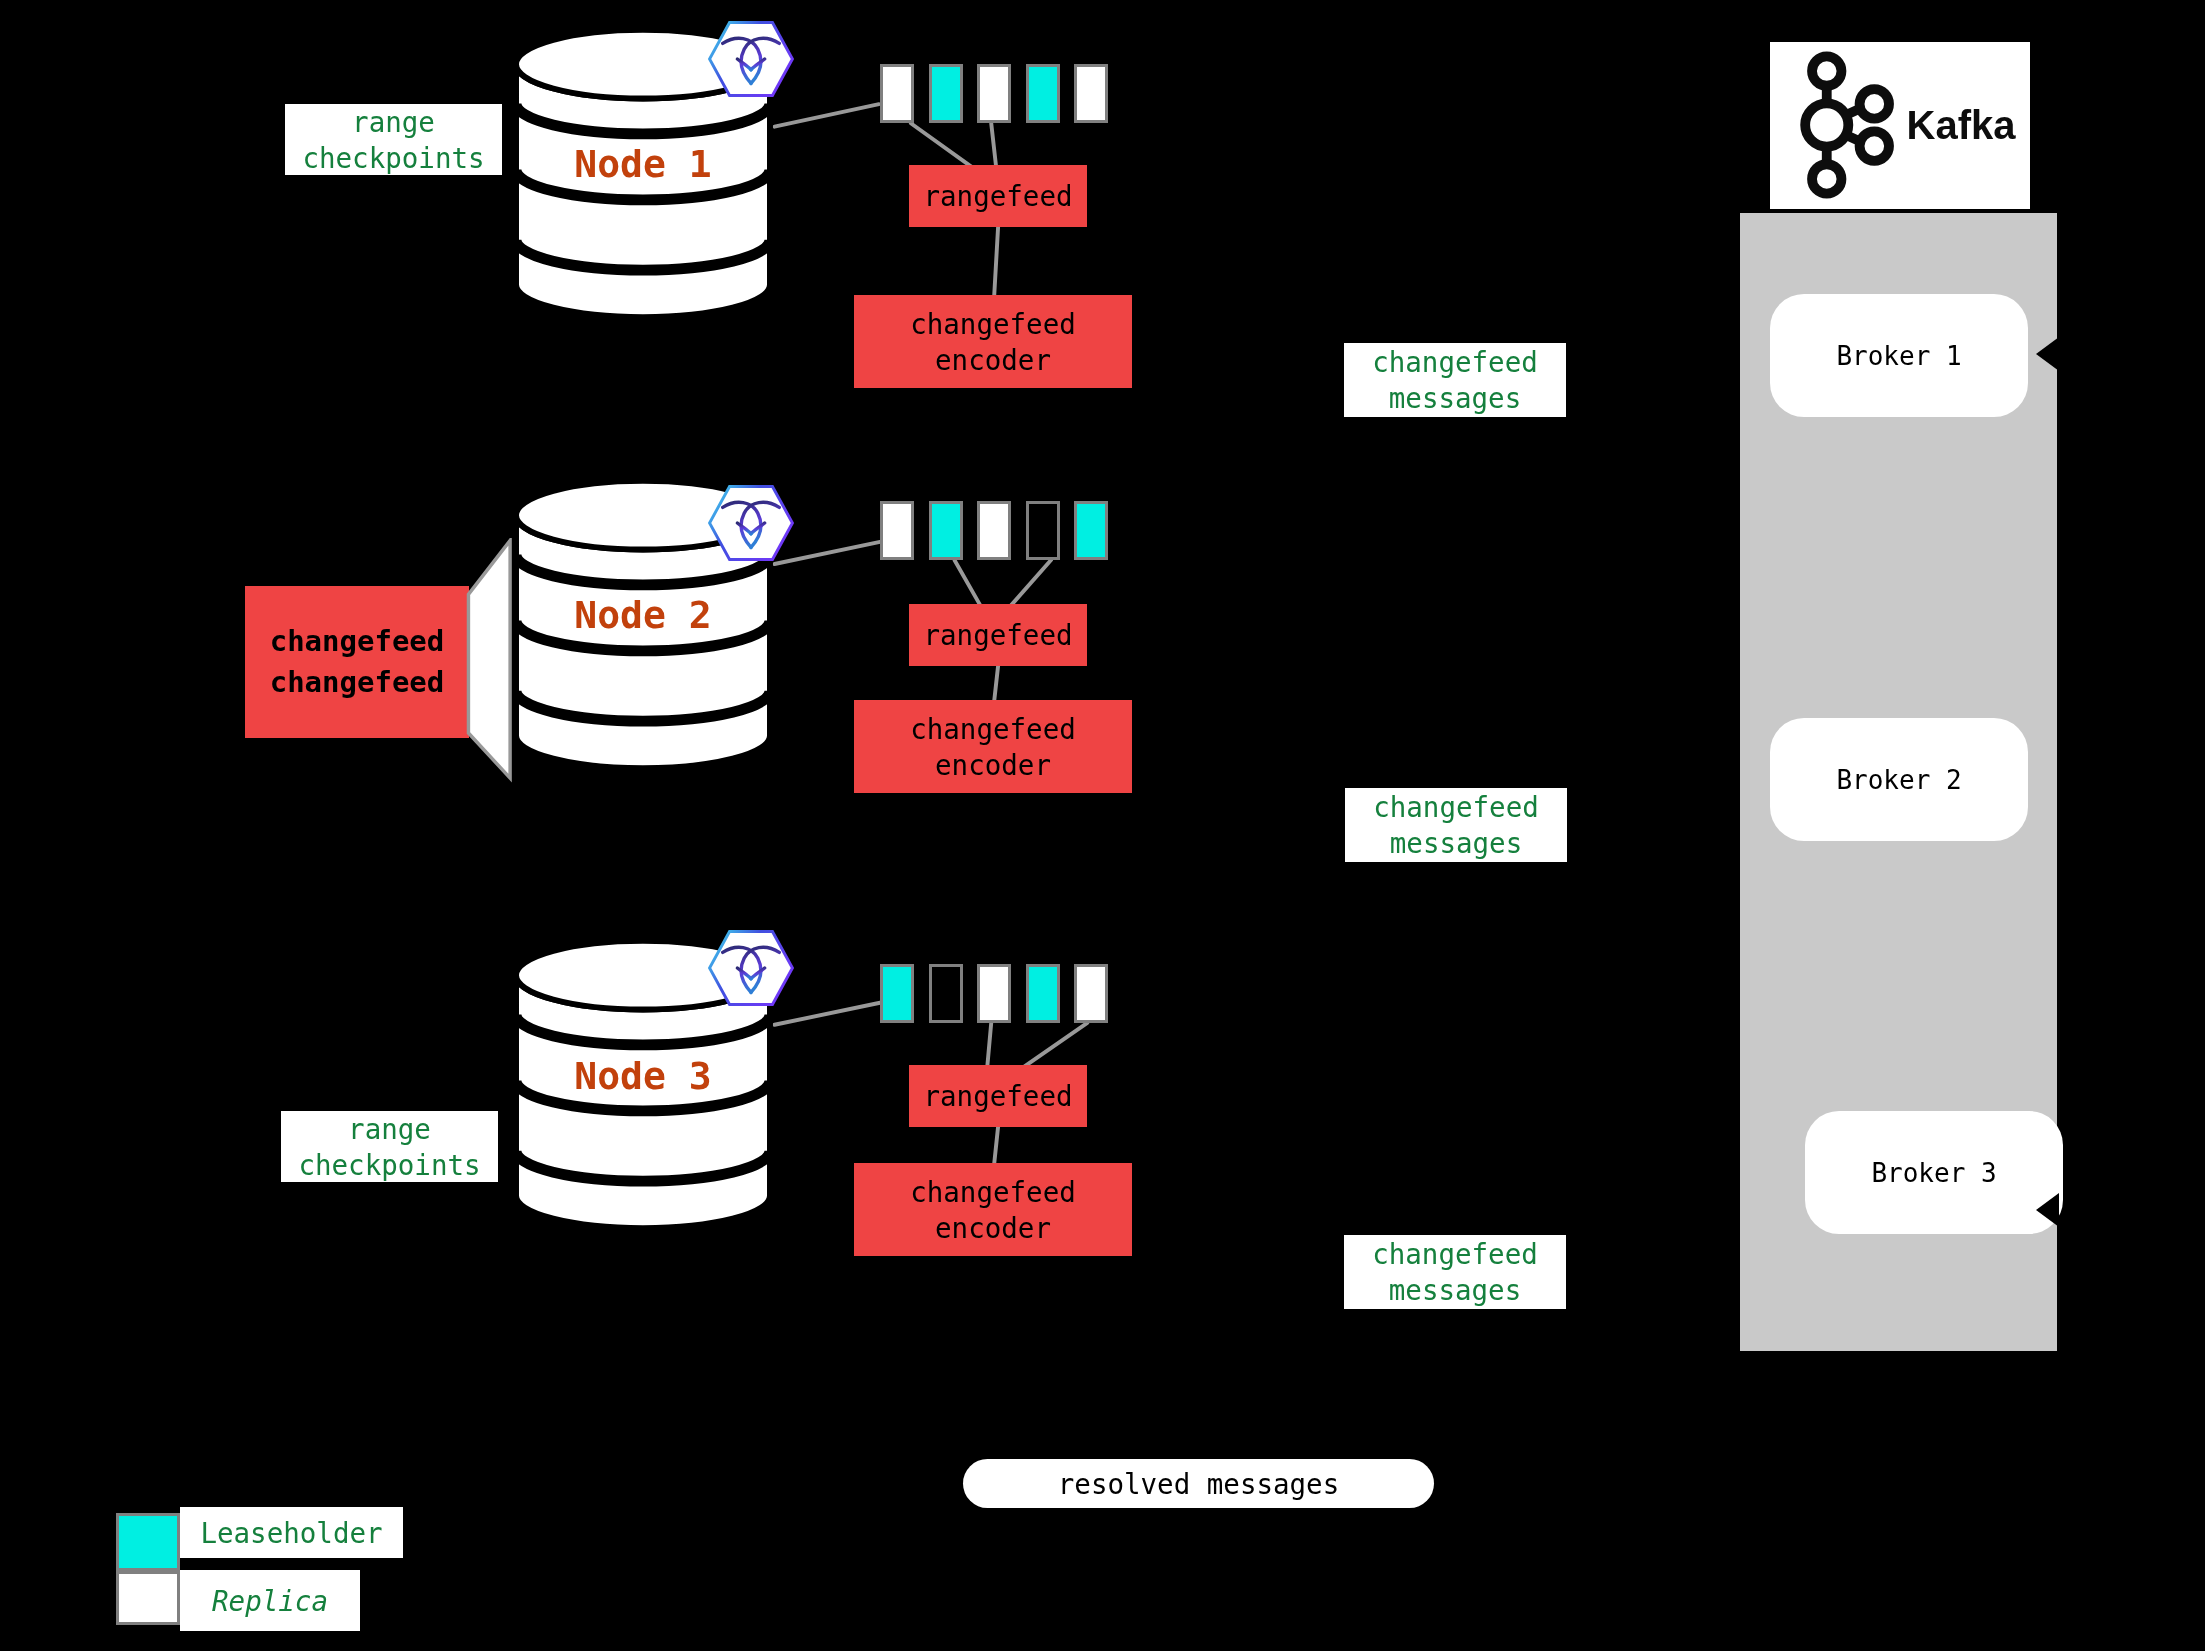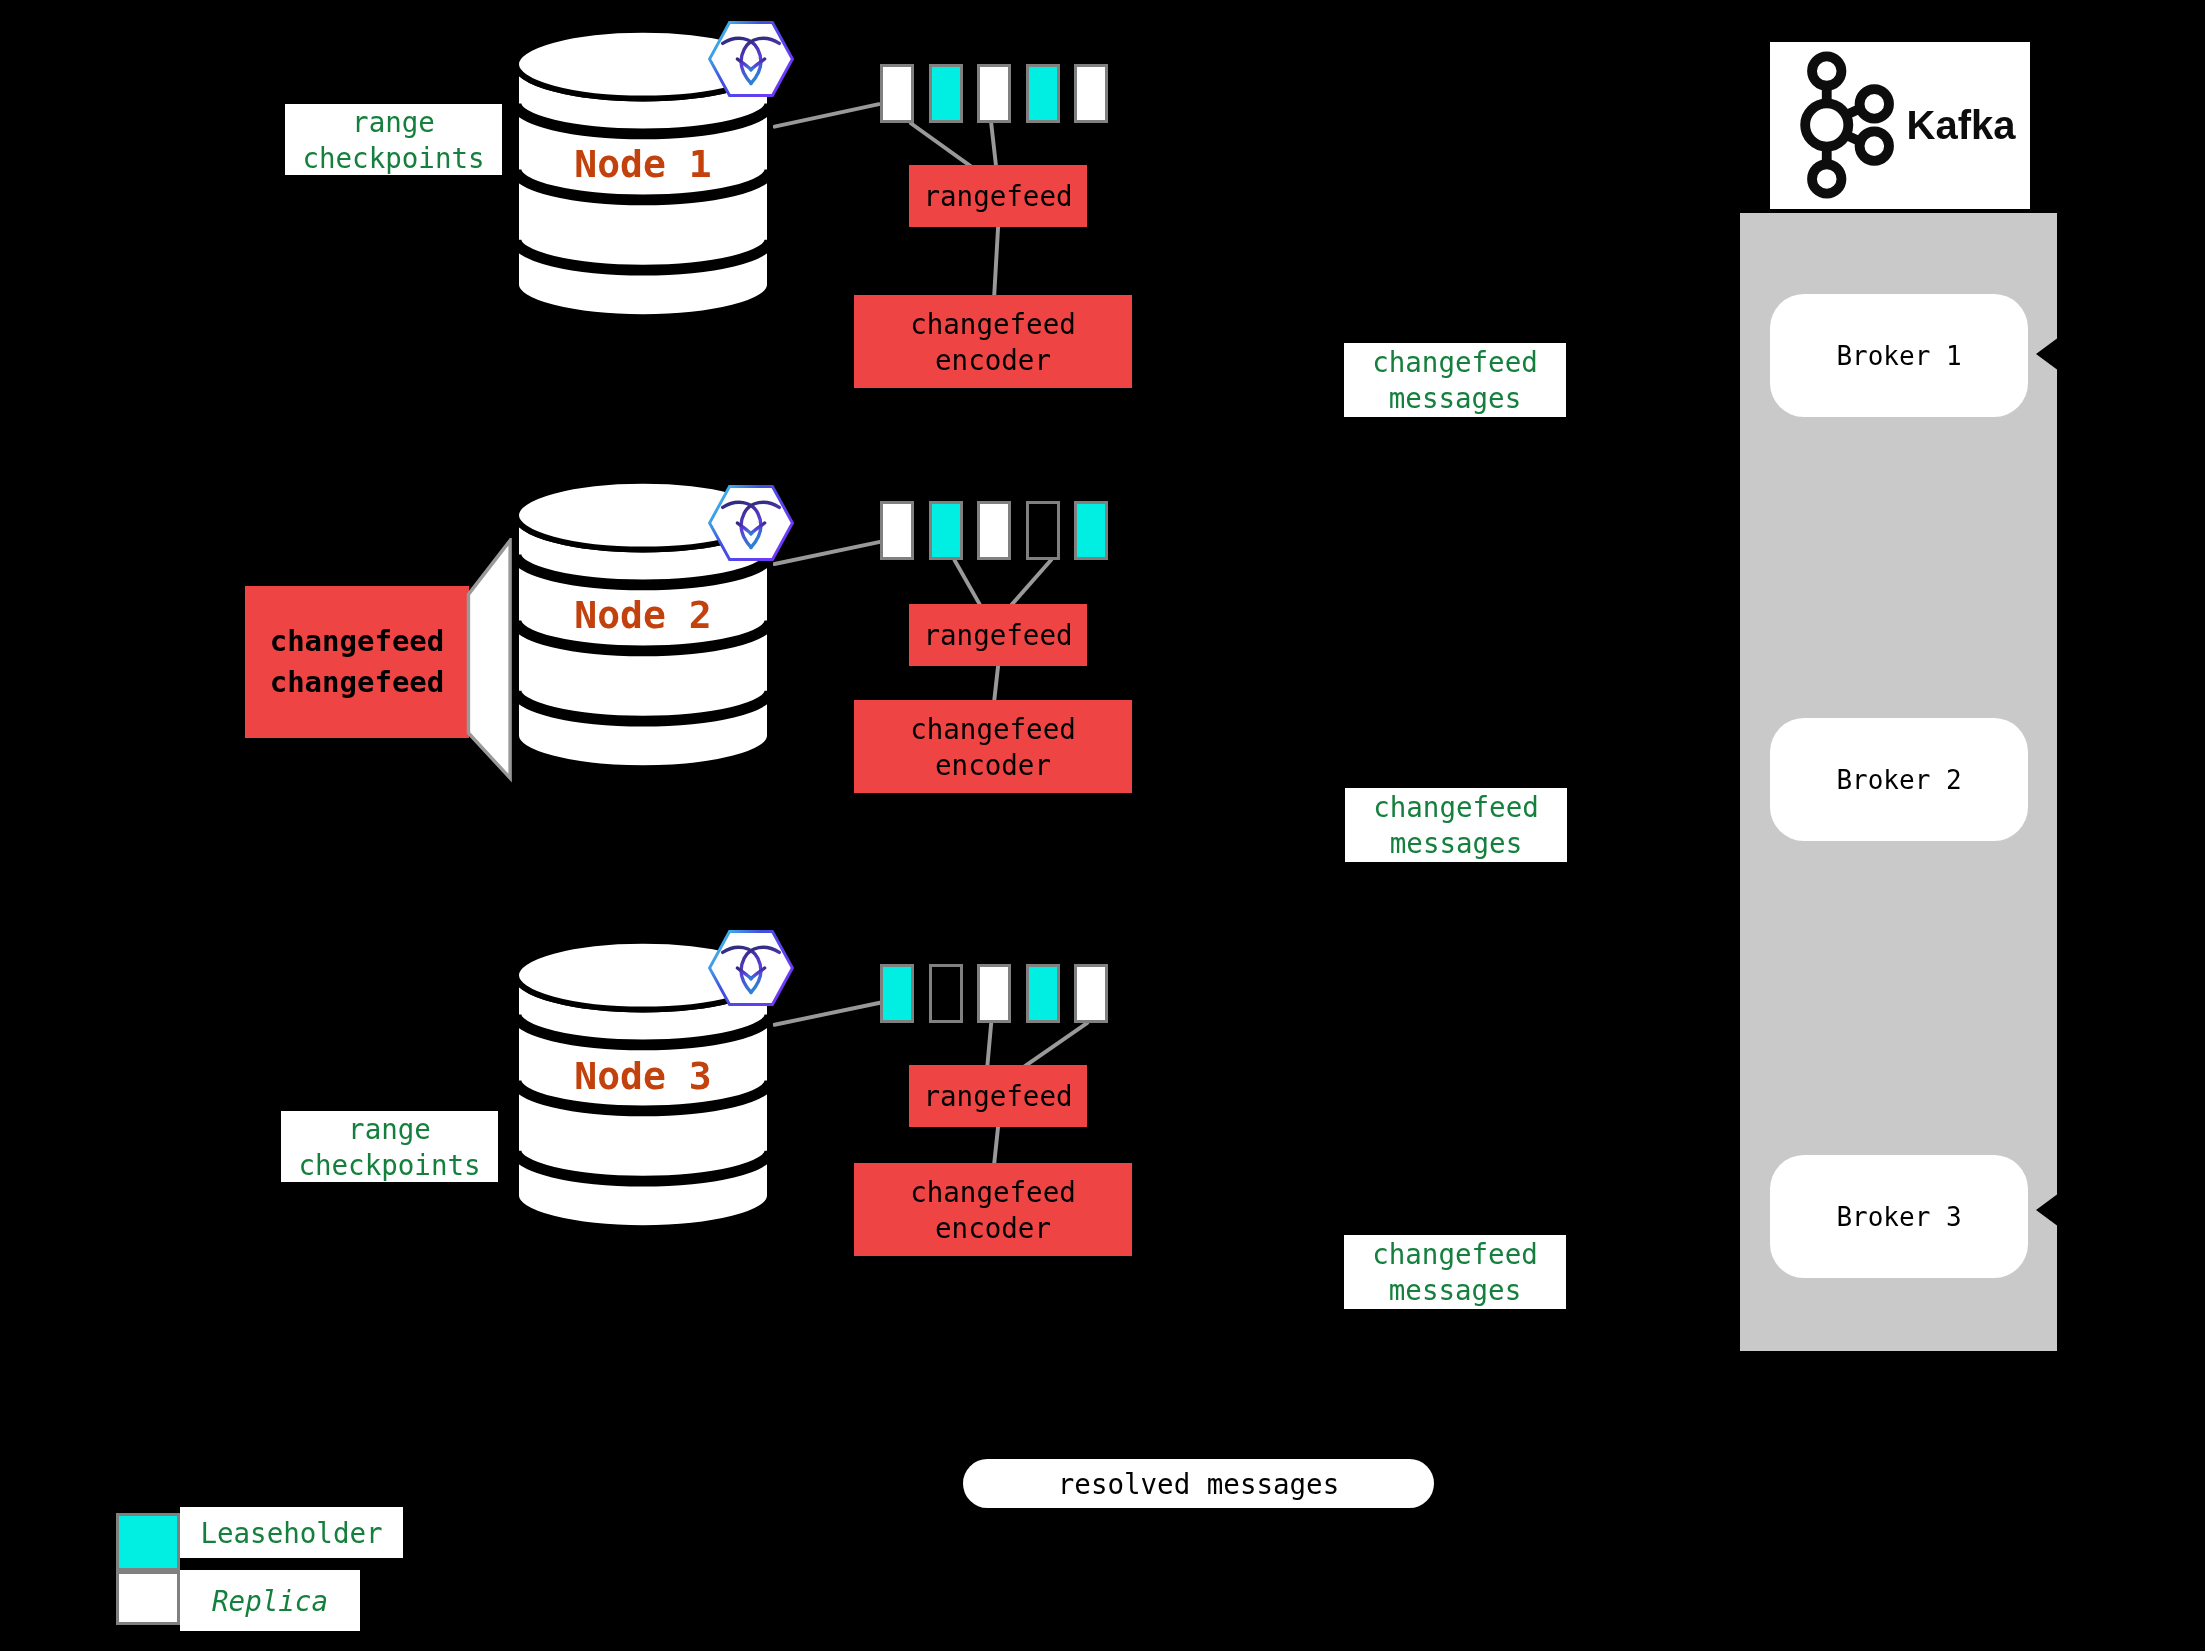--- a/index.html
+++ b/index.html
@@ -214,21 +214,21 @@
   <div class="kafka-text" style="left:1891px;top:99px;width:140px;height:52px;">Kafka</div>
 
   <div class="abs" style="left:1740px;top:213px;width:317px;height:1138px;background:#c9c9c9;"></div>
 
   <div class="broker" style="top:294px;">
     <span>Broker 1</span>
   </div>
   <div class="broker" style="top:718px;">
     <span>Broker 2</span>
   </div>
-  <div class="broker" style="top:1155px;">
+  <div class="broker" style="top:1111px;margin-left:35px;">
     <span>Broker 3</span>
   </div>
 
   <div class="arrowhead-left" style="left:2036px;top:337px;"></div>
   <div class="arrowhead-left" style="left:2036px;top:1193px;"></div>
 
   <div class="pill" style="left:963px;top:1459px;width:471px;height:49px;">
     <span>resolved messages</span>
   </div>
 

